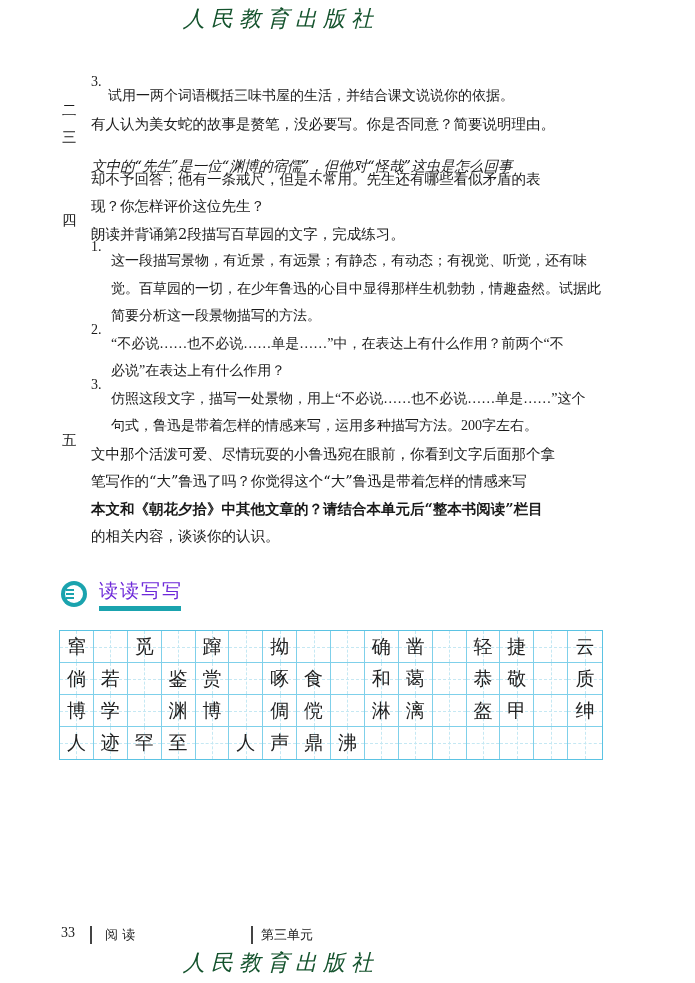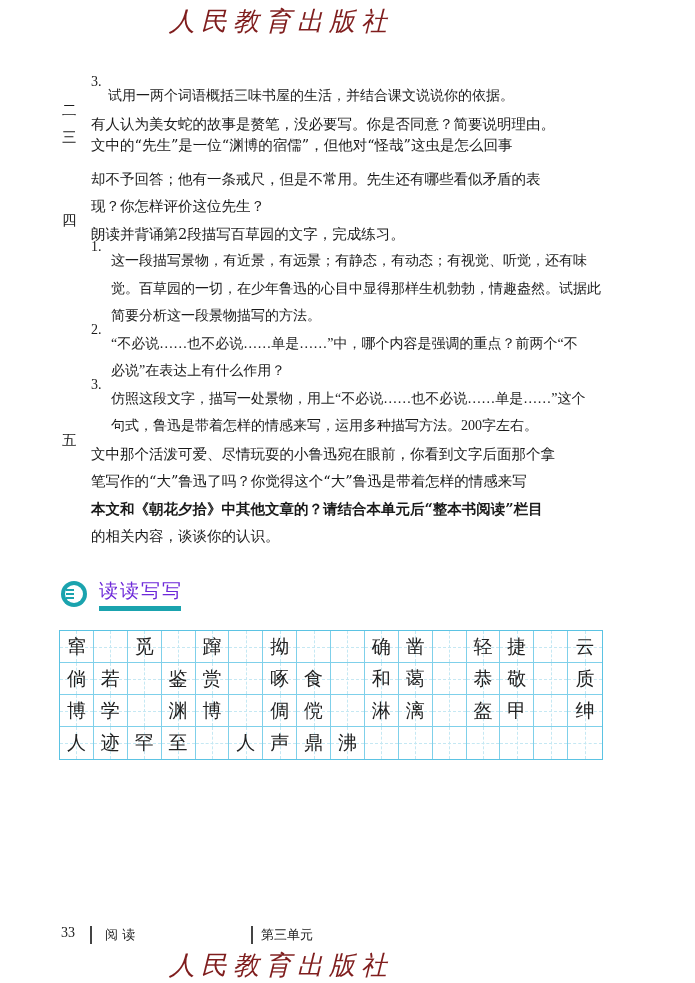--- a/index.html
+++ b/index.html
@@ -1,17 +1,17 @@
 <!DOCTYPE html>
 <html><head>
 <meta charset="utf-8">
 <style>
   html, body { margin: 0; padding: 0; background: #ffffff; }
   body { width: 695px; height: 983px; position: relative; overflow: hidden; font-family: "DejaVu Serif", "Liberation Serif", serif; color: #1a1a1a; }
-  .publisher { position: absolute; left: 0; width: 562px; text-align: center; font-family: "DejaVu Serif", serif; font-style: italic; color: #7f1d1d; font-size: 26px; letter-spacing: 6px; }
+  .publisher { position: absolute; left: 0; width: 562px; text-align: center; font-family: "DejaVu Serif", serif; font-style: italic; color: #14532d; font-size: 22px; letter-spacing: 6px; }
   .publisher.top { top: 4px; }
   .publisher.bottom { top: 948px; }
   .line { position: absolute; font-size: 14.5px; line-height: 20px; white-space: nowrap; margin-top: 14px; }
   .num { position: absolute; font-size: 14.5px; line-height: 20px; }
   .sub { font-family: "Liberation Serif", "DejaVu Serif", serif; font-size: 14px; }
   .section-head { position: absolute; left: 61px; top: 578px; height: 34px; }
   .section-icon { position: absolute; left: 0; top: 3px; width: 26px; height: 26px; border-radius: 50%; background: #1aa3ae; }
   .section-icon .inner { position: absolute; left: 4px; top: 4px; width: 18px; height: 18px; border-radius: 50%; background: #fff; }
   .section-icon .bar { position: absolute; left: 5px; width: 8px; height: 2px; background: #1aa3ae; }
   .section-title { position: absolute; left: 38px; top: 0; font-size: 19px; color: #6d28d9; letter-spacing: 2px; font-family: "DejaVu Sans", sans-serif; white-space: nowrap; }
@@ -31,31 +31,31 @@
 <body>
 
 <div class="publisher top">人民教育出版社</div>
 
 <div id="content">
     <div class="num sub" style="left: 91px; top: 72px;">3.</div>
     <div class="line sub" style="left: 108px; top: 72px;">试用一两个词语概括三味书屋的生活，并结合课文说说你的依据。</div>
     <div class="num" style="left: 62px; top: 99.5px;">二</div>
     <div class="line" style="left: 91px; top: 99.5px;">有人认为美女蛇的故事是赘笔，没必要写。你是否同意？简要说明理由。</div>
     <div class="num" style="left: 62px; top: 127px;">三</div>
-    <div class="line" style="left: 91px; top: 121px;">文中的“先生”是一位“渊博的宿儒”，但他对“怪哉”这虫是怎么回事</div>
+    <div class="line" style="left: 91px; top: 142px; font-style: italic;">文中的“先生”是一位“渊博的宿儒”，但他对“怪哉”这虫是怎么回事</div>
     <div class="line" style="left: 91px; top: 154.5px;">却不予回答；他有一条戒尺，但是不常用。先生还有哪些看似矛盾的表</div>
     <div class="line" style="left: 91px; top: 182px;">现？你怎样评价这位先生？</div>
     <div class="num" style="left: 62px; top: 209.5px;">四</div>
     <div class="line" style="left: 91px; top: 209.5px;">朗读并背诵第2段描写百草园的文字，完成练习。</div>
     <div class="num sub" style="left: 91px; top: 237px;">1.</div>
     <div class="line sub" style="left: 111px; top: 237px;">这一段描写景物，有近景，有远景；有静态，有动态；有视觉、听觉，还有味</div>
     <div class="line sub" style="left: 111px; top: 264.5px;">觉。百草园的一切，在少年鲁迅的心目中显得那样生机勃勃，情趣盎然。试据此</div>
     <div class="line sub" style="left: 111px; top: 292px;">简要分析这一段景物描写的方法。</div>
     <div class="num sub" style="left: 91px; top: 319.5px;">2.</div>
-    <div class="line sub" style="left: 111px; top: 319.5px;">“不必说……也不必说……单是……”中，哪个内容是强调的重点？前两个“不</div>
+    <div class="line sub" style="left: 111px; top: 319.5px;">“不必说……也不必说……单是……”中，在表达上有什么作用？前两个“不</div>
     <div class="line sub" style="left: 111px; top: 347px;">必说”在表达上有什么作用？</div>
     <div class="num sub" style="left: 91px; top: 374.5px;">3.</div>
     <div class="line sub" style="left: 111px; top: 374.5px;">仿照这段文字，描写一处景物，用上“不必说……也不必说……单是……”这个</div>
     <div class="line sub" style="left: 111px; top: 402px;">句式，鲁迅是带着怎样的情感来写，运用多种描写方法。200字左右。</div>
     <div class="num" style="left: 62px; top: 429.5px;">五</div>
     <div class="line" style="left: 91px; top: 429.5px;">文中那个活泼可爱、尽情玩耍的小鲁迅宛在眼前，你看到文字后面那个拿</div>
     <div class="line" style="left: 91px; top: 457px;">笔写作的“大”鲁迅了吗？你觉得这个“大”鲁迅是带着怎样的情感来写</div>
     <div class="line" style="left: 91px; top: 484.5px; font-weight: bold;">本文和《朝花夕拾》中其他文章的？请结合本单元后“整本书阅读”栏目</div>
     <div class="line" style="left: 91px; top: 512px;">的相关内容，谈谈你的认识。</div>
   </div>

